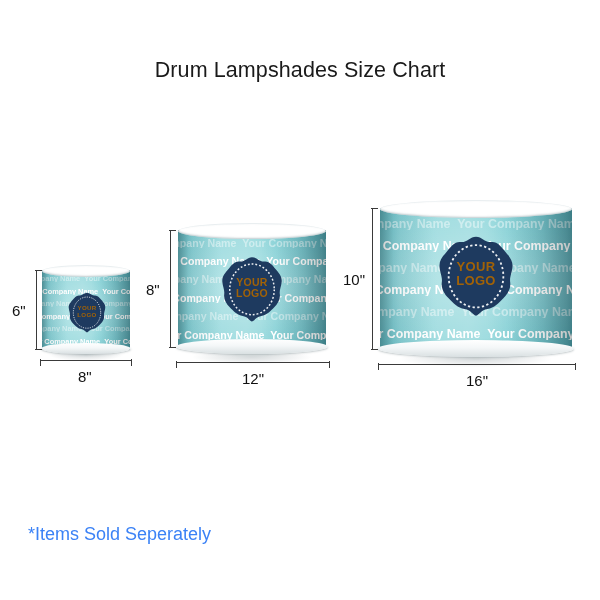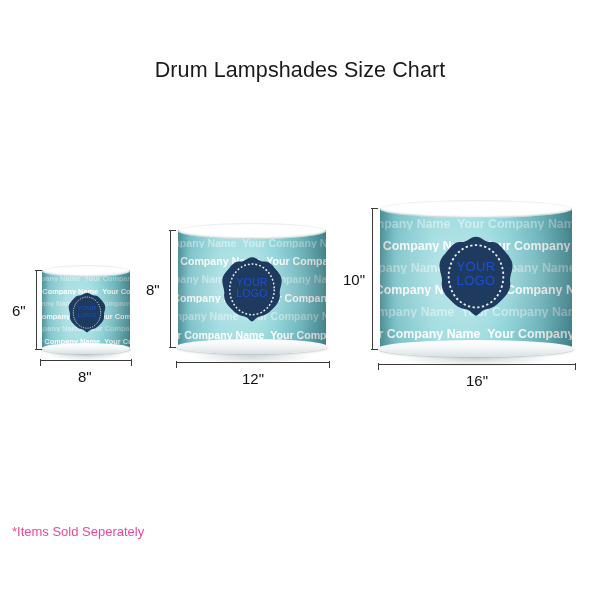--- a/index.html
+++ b/index.html
@@ -22,24 +22,24 @@
     width: 600px;
     text-align: center;
     font-size: 21.5px;
     color: #1a1a1a;
     font-weight: 400;
     letter-spacing: 0.1px;
   }
 
   #footnote {
     position: absolute;
-    left: 12px;
+    left: 28px;
     top: 524px;
-    font-size: 13px;
-    color: #ec4899;
+    font-size: 18px;
+    color: #3b82f6;
     font-weight: 400;
   }
 
   
   .shade-group {
     position: absolute;
   }
 
   .shade {
     position: absolute;
@@ -137,22 +137,22 @@
   .logo-badge {
     position: absolute;
     display: flex;
     align-items: center;
     justify-content: center;
   }
   .logo-badge svg { display: block; }
   .logo-text {
     position: absolute;
     text-align: center;
-    color: #1d4ed8;
-    font-weight: normal;
+    color: #a16207;
+    font-weight: bold;
     font-family: "Liberation Sans", sans-serif;
     line-height: 1.08;
     letter-spacing: 0.3px;
     pointer-events: none;
   }
 
   
   .dim-v {
     position: absolute;
     border-left: 1.6px solid #3a3a3a;

